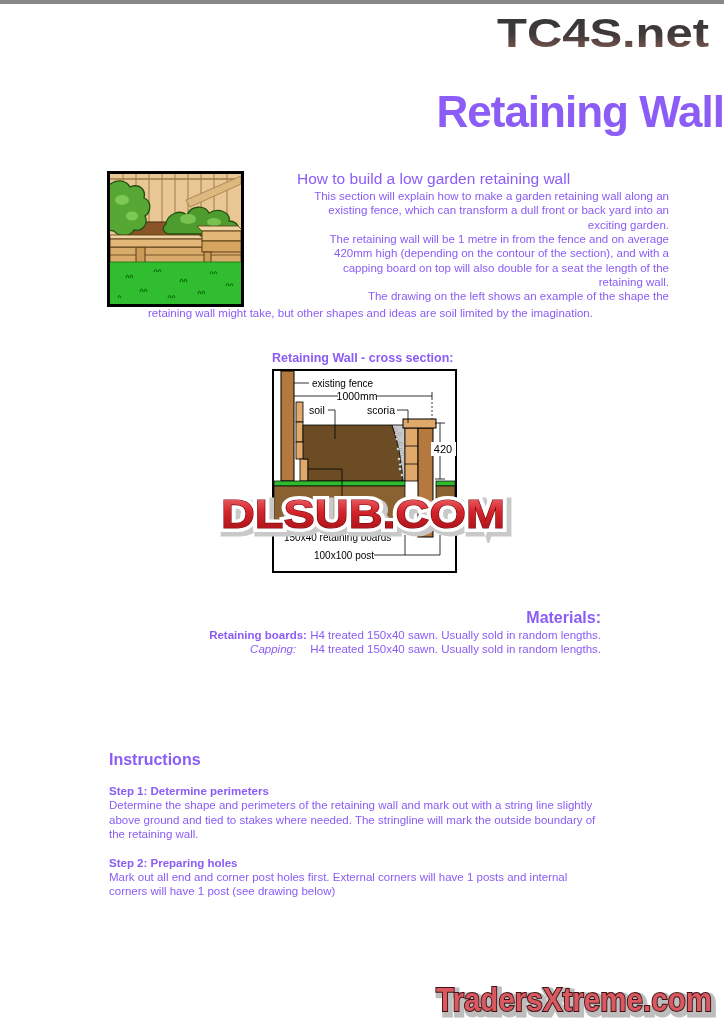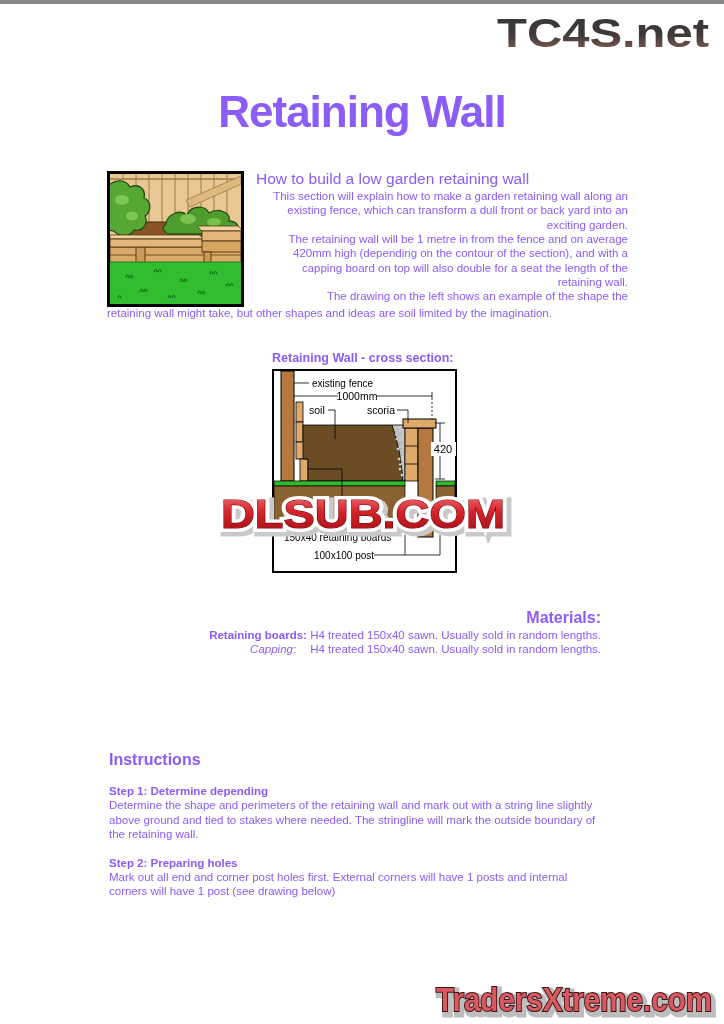--- a/index.html
+++ b/index.html
@@ -6,25 +6,25 @@
   .page{width:724px;height:1024px;position:relative;background:#ffffff;
         font-family:"Liberation Sans",sans-serif;color:#8b5cf6;overflow:hidden;margin:4px auto;}
   .abs{position:absolute;}
 
   
   #logo-top{top:5px;right:12px;}
   
   #logo-bottom{top:974px;right:8px;}
 
   
-  #page-title{top:84px;left:0;right:0;text-align:center;
+  #page-title{top:84px;left:0;right:0;text-align:right;
               font-size:44px;font-weight:bold;letter-spacing:-1px;line-height:1.1;}
 
   
-  #intro{left:107px;top:165px;width:548px;font-size:11.5px;line-height:14.35px;}
+  #intro{left:107px;top:165px;width:548px;font-size:11.5px;line-height:14.35px;padding-left:41px;}
   #intro .illus{position:absolute;left:0;top:2px;width:131px;height:130px;
                 border:3px solid #000;background:#e8c795;}
   #intro .intro-text{margin-left:149px;width:372px;}
   #intro h3{font-size:15.5px;line-height:20px;font-weight:normal;margin:0;}
   #intro p{margin:0;text-align:right;}
   #intro .p3b{margin-top:2px;width:548px;}
 
   
   #diagram{left:272px;top:347px;}
   #diagram .dg-title{font-weight:bold;font-size:12.5px;line-height:15px;margin:0 0 3px 0;}
@@ -221,21 +221,21 @@
 
   <div class="abs section" id="materials">
     <h2>Materials:</h2>
     <p class="m2"><b>Retaining boards:</b><span> H4 treated 150x40 sawn. Usually sold in random lengths.</span></p>
     <p><i>Capping:</i><span class="cap-gap">H4 treated 150x40 sawn. Usually sold in random lengths.</span></p>
   </div>
 
   <div class="abs section" id="instructions">
     <h2>Instructions</h2>
     <div class="step">
-      <div class="step-title">Step 1: Determine depending</div>
+      <div class="step-title">Step 1: Determine perimeters</div>
       <p>Determine the shape and perimeters of the retaining wall and mark out with a string line slightly above ground and tied to stakes where needed. The stringline will mark the outside boundary of the retaining wall.</p>
     </div>
     <div class="step">
       <div class="step-title">Step 2: Preparing holes</div>
       <p>Mark out all end and corner post holes first. External corners will have 1 posts and internal corners will have 1 post (see drawing below)</p>
     </div>
   </div>
 
   <div class="abs" id="logo-bottom">
     <svg width="292" height="46" viewBox="0 0 292 46">

